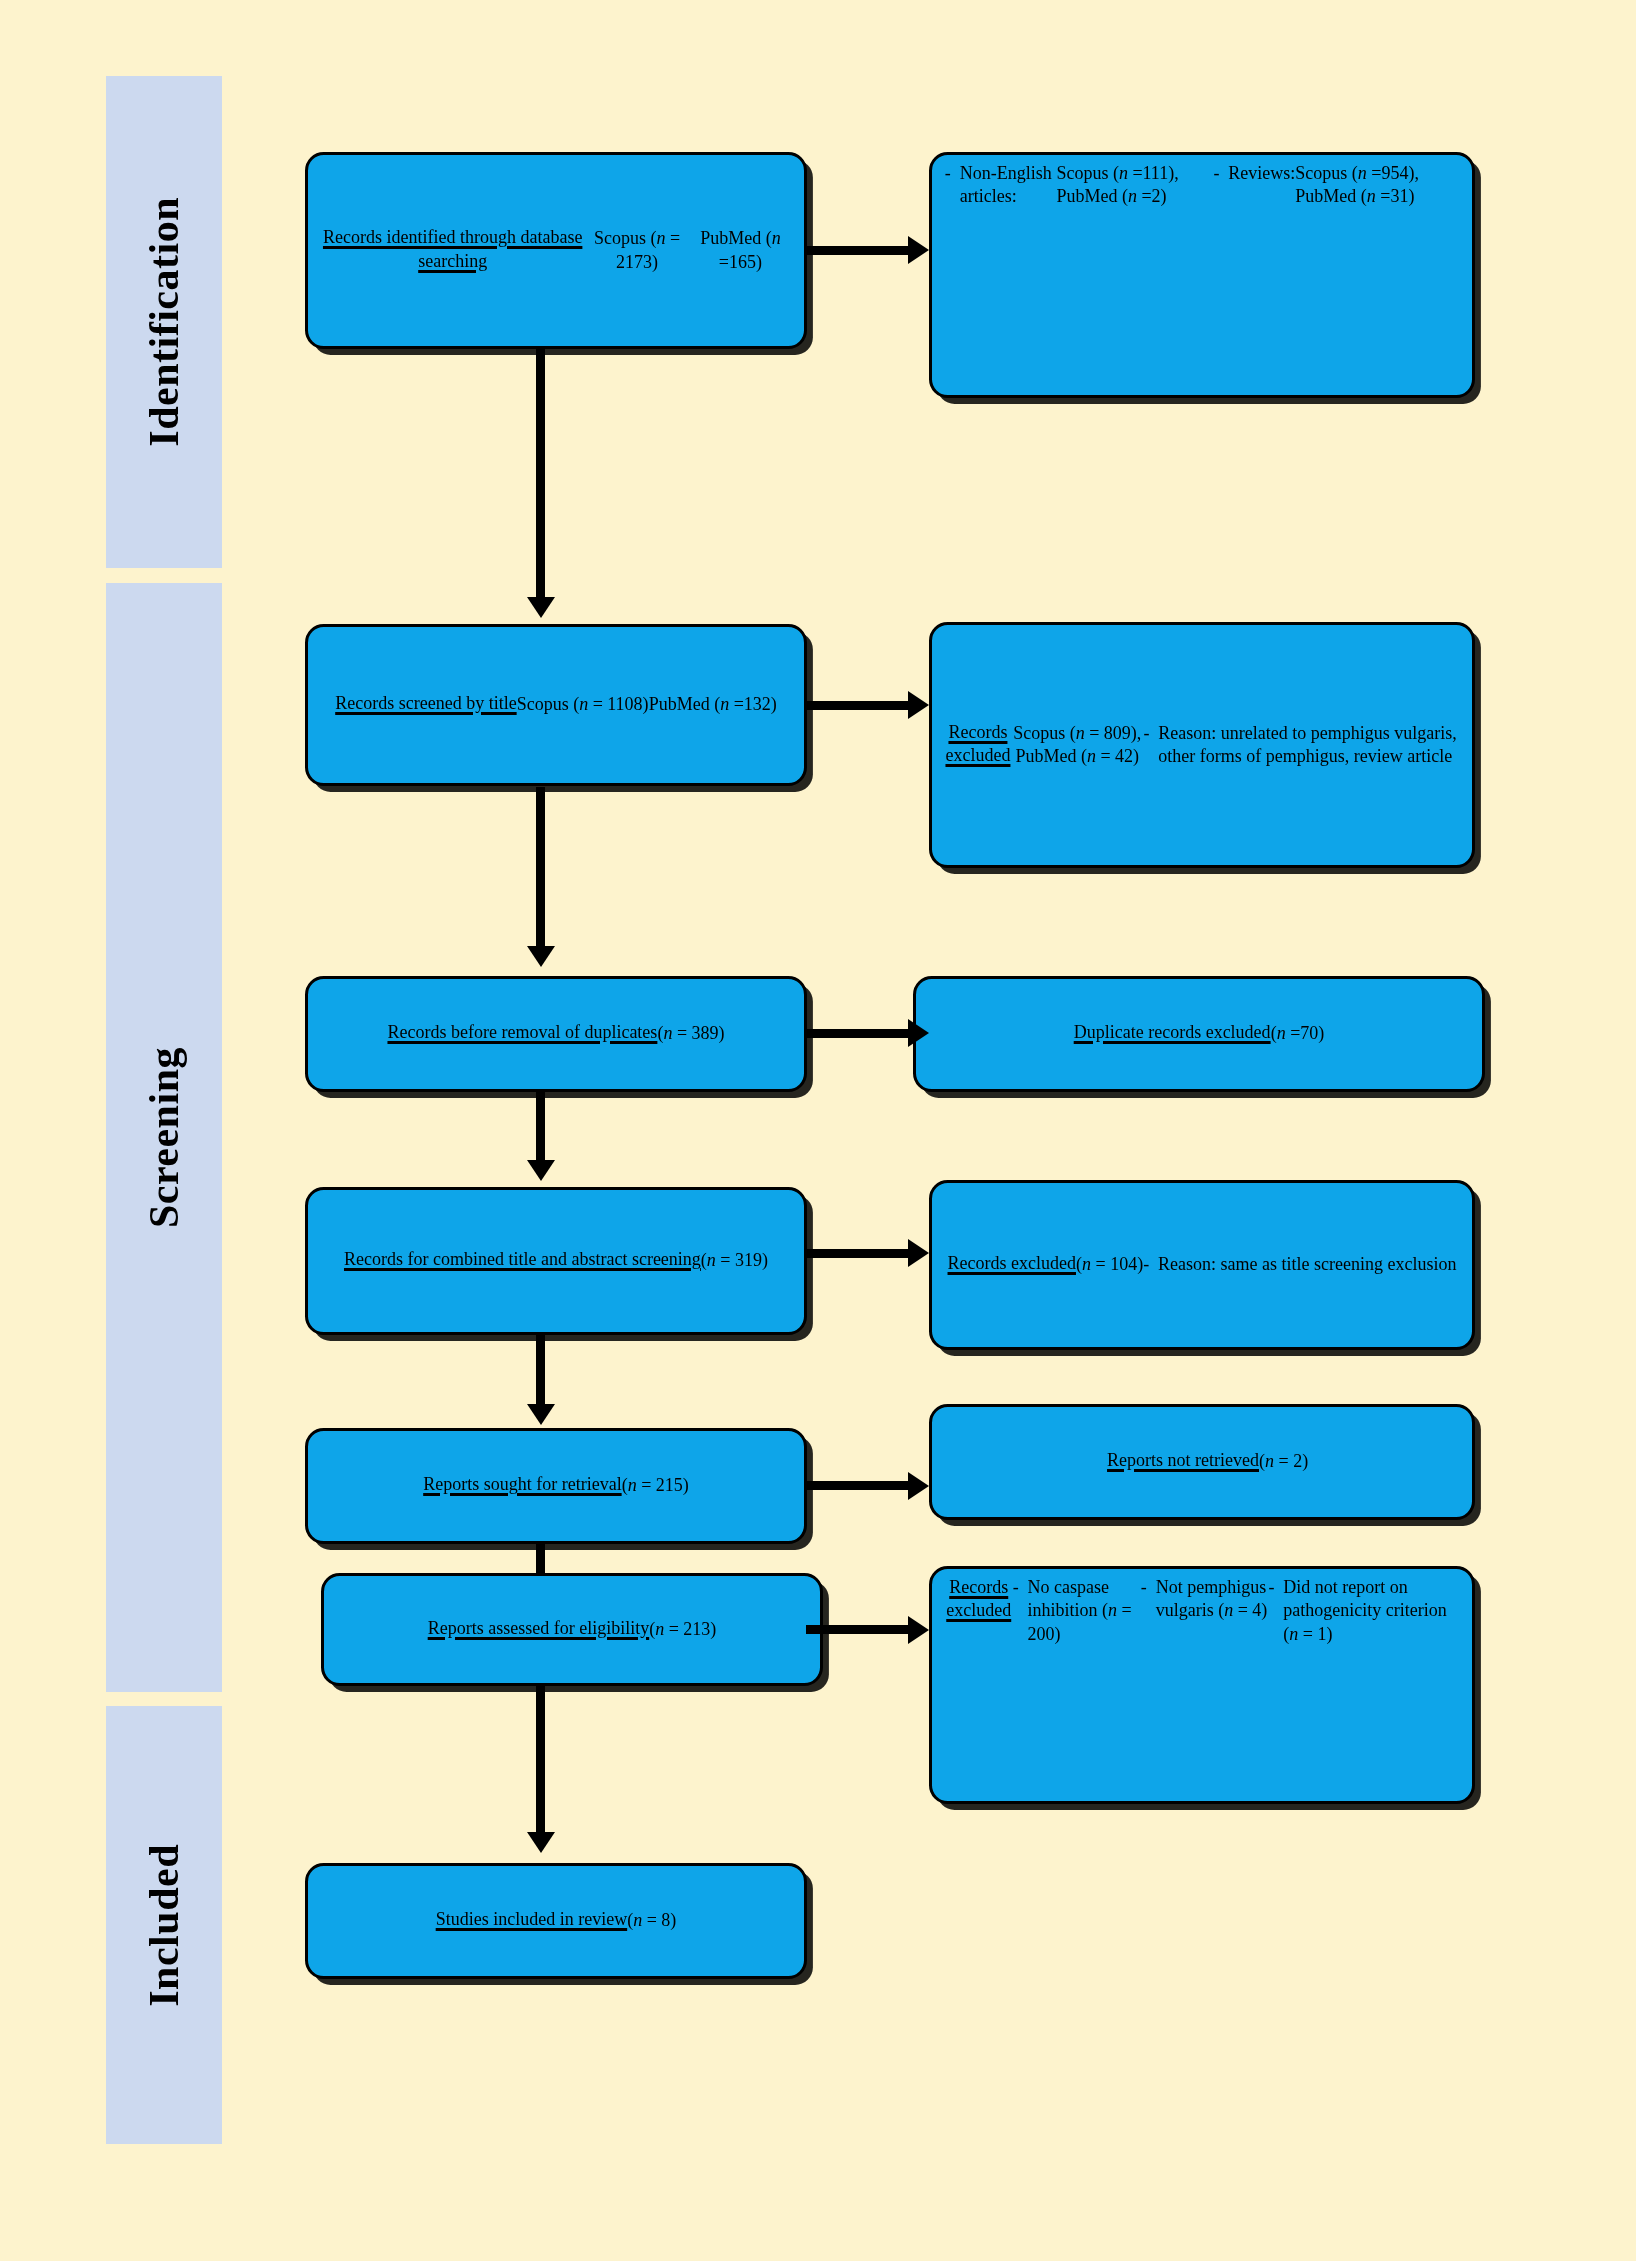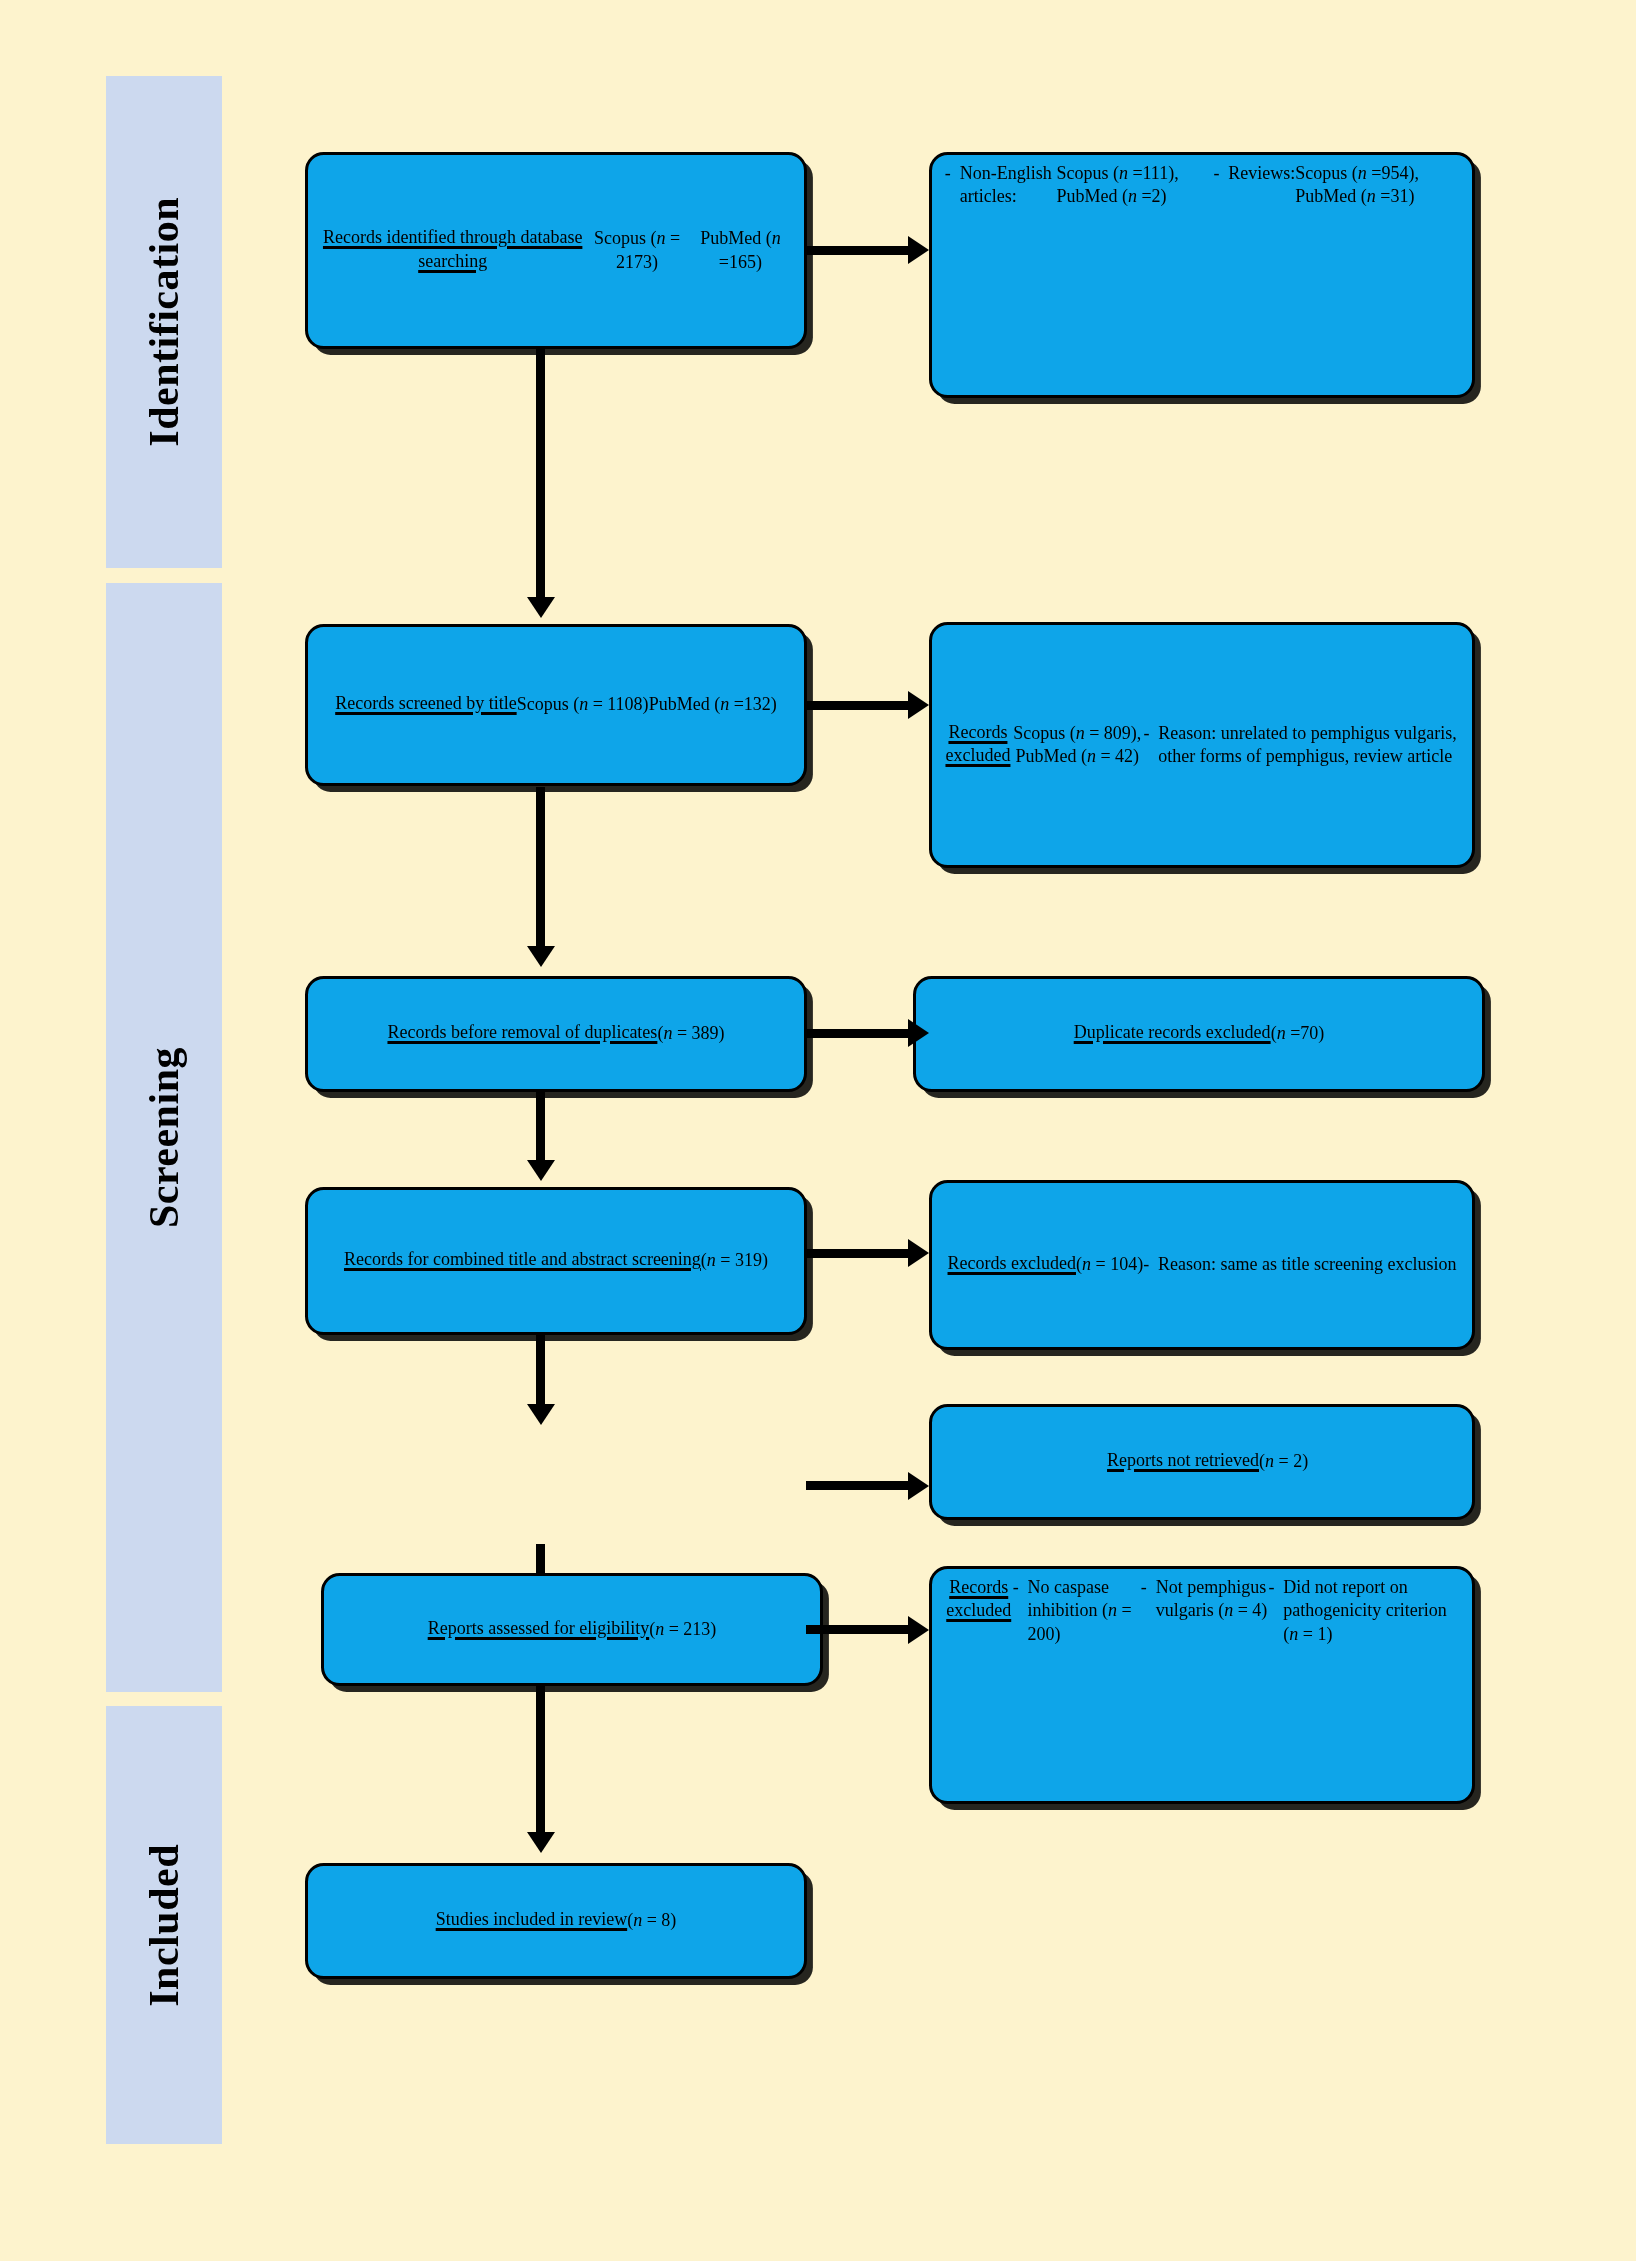--- a/index.html
+++ b/index.html
@@ -174,20 +174,24 @@
       <span class="bullet-body">Reason: same as title screening exclusion</span>
     </div>
   </div>
 
   <div class="h-stem" style="left:806px;top:1249px;width:103px;"></div>
   <div class="h-head" style="left:908px;top:1239px;"></div>
 
   <div class="v-stem" style="left:536px;top:1335px;height:71px;"></div>
   <div class="v-head" style="left:527px;top:1404px;"></div>
 
+  <div class="box" style="left:305px;top:1428px;width:502px;height:116px;">
+    <span class="ttl">Reports sought for retrieval</span>
+    <span class="ln">(<span class="it">n</span> = 215)</span>
+  </div>
 
   <div class="box" style="left:929px;top:1404px;width:546px;height:116px;padding-left:24px;">
     <span class="ttl">Reports not retrieved</span>
     <span class="ln">(<span class="it">n</span> = 2)</span>
   </div>
 
   <div class="h-stem" style="left:806px;top:1481px;width:103px;"></div>
   <div class="h-head" style="left:908px;top:1472px;"></div>
 
   <div class="v-stem" style="left:536px;top:1544px;height:64px;"></div>

